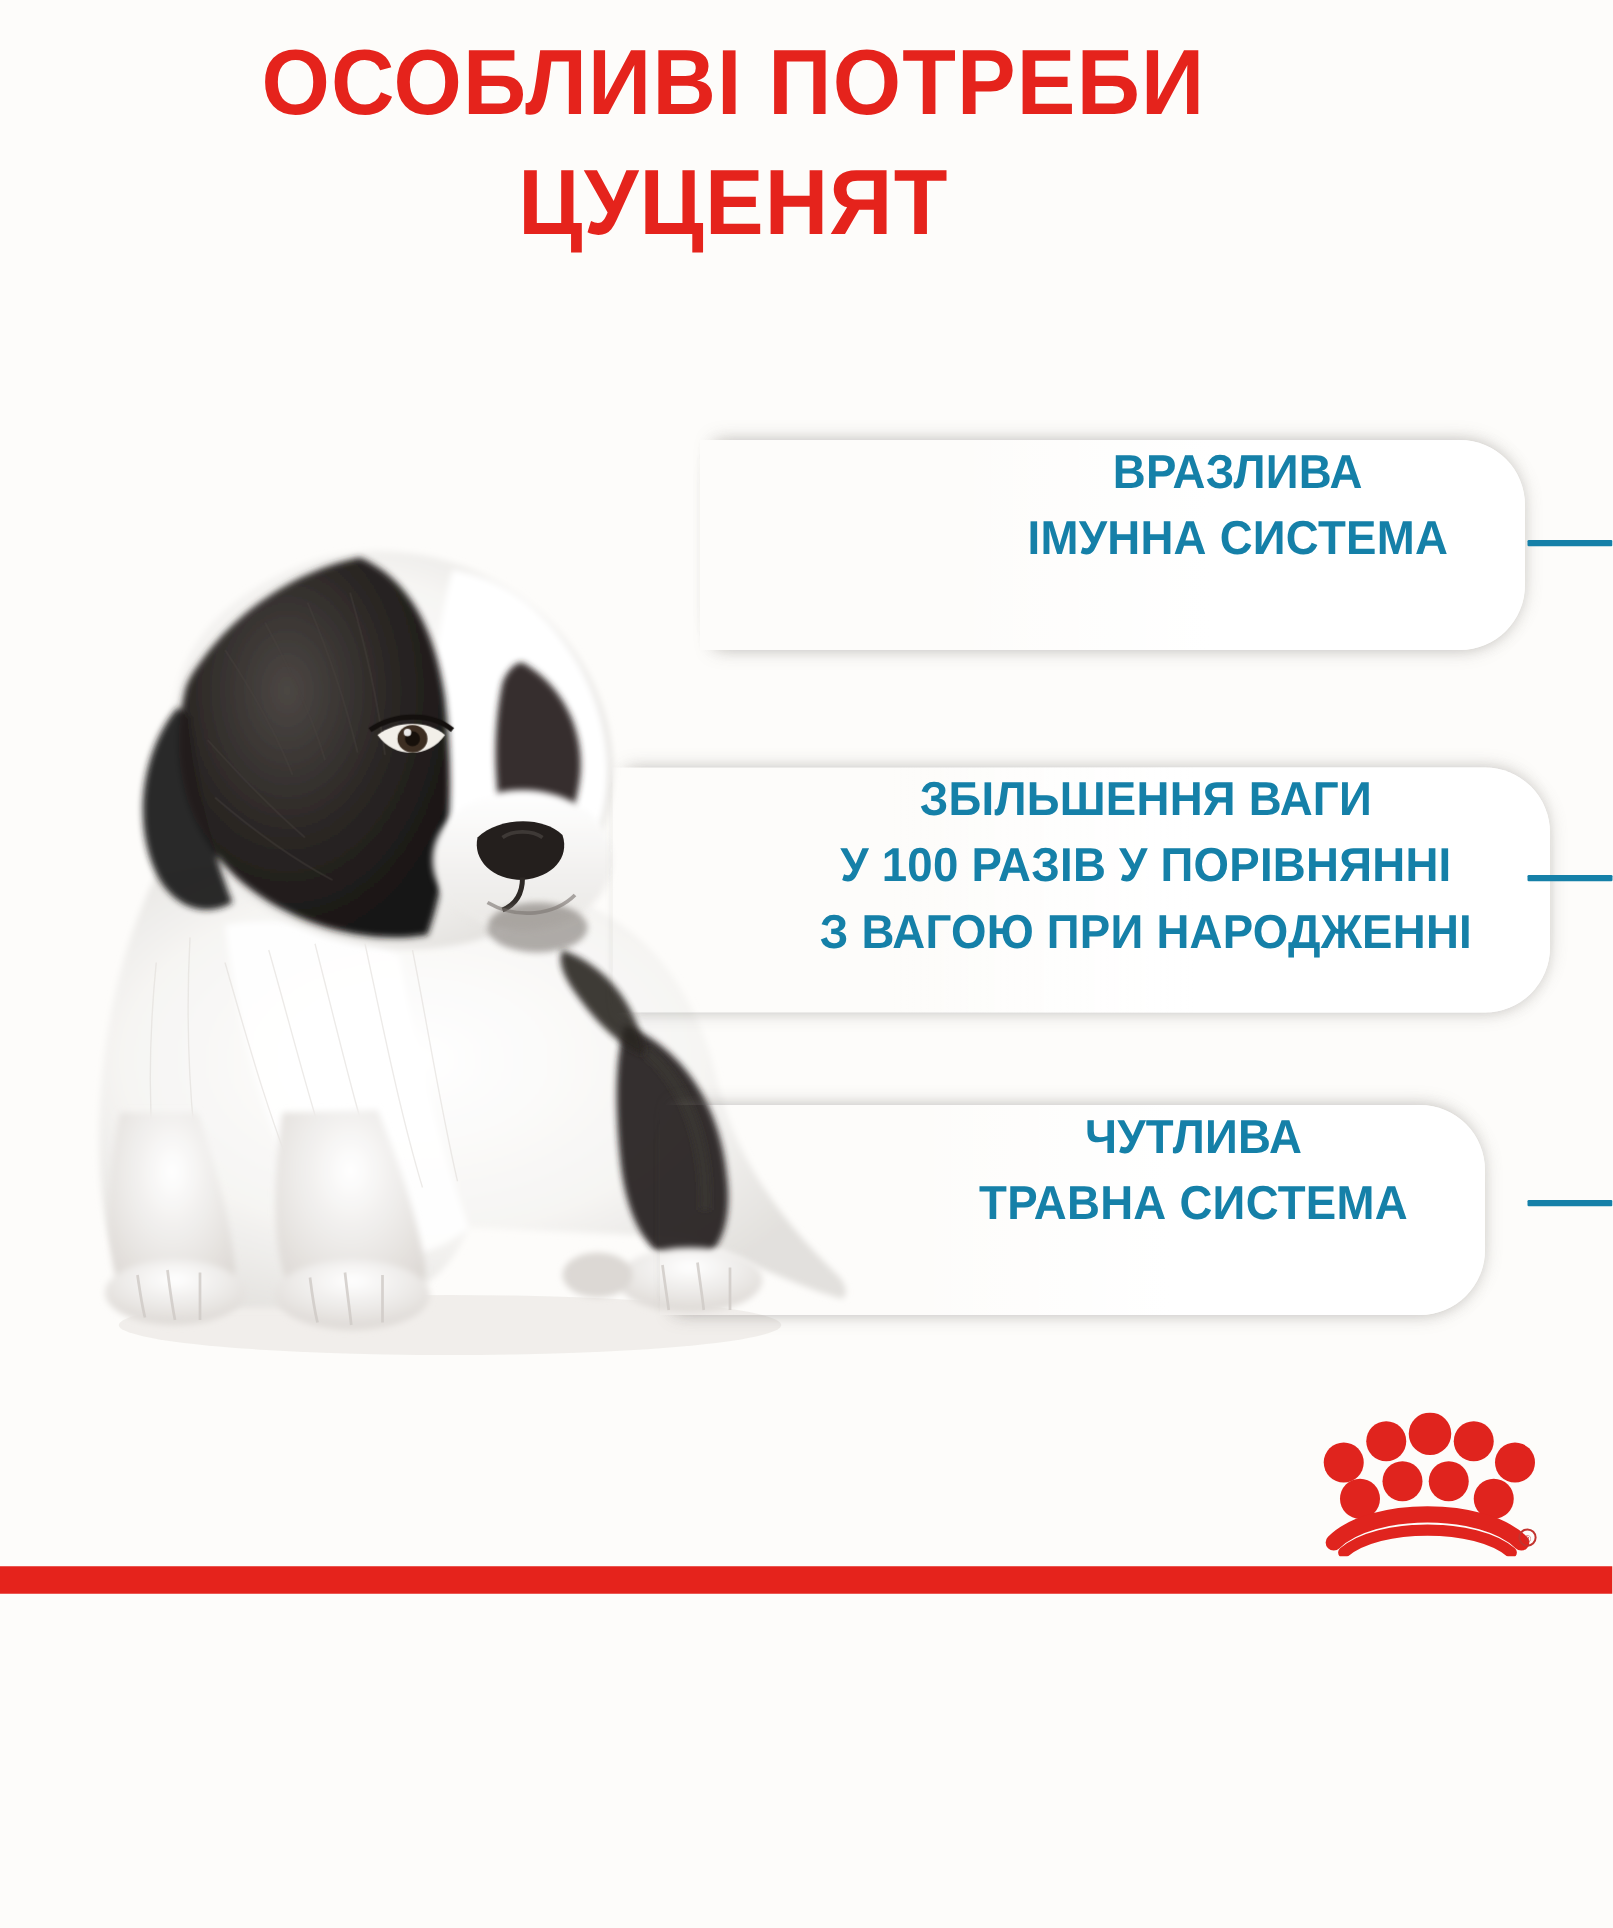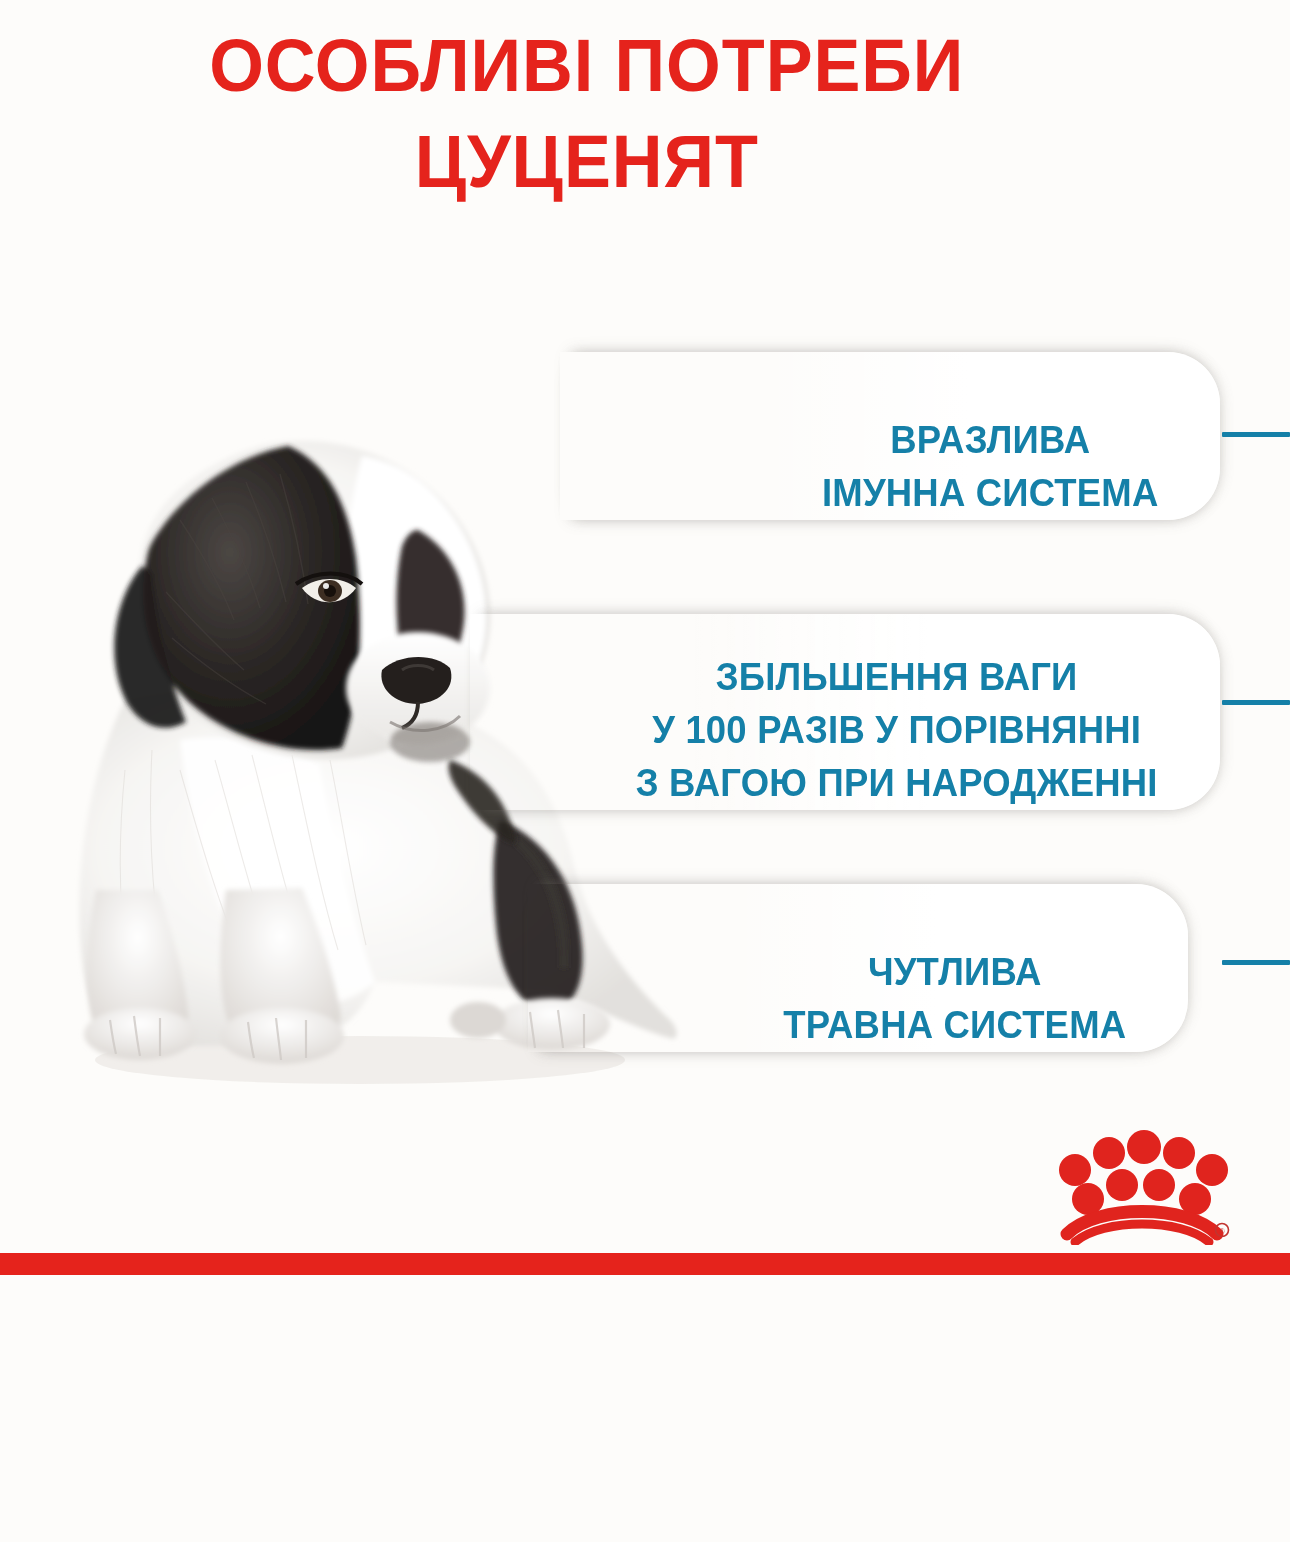--- a/index.html
+++ b/index.html
@@ -51,21 +51,21 @@
   .fact {
     position: absolute;
     height: 168px;
     background: linear-gradient(90deg, rgba(255,255,255,0) 0%, rgba(255,255,255,0.0) 30%, #ffffff 62%, #ffffff 100%);
     border-top-right-radius: 52px;
     border-bottom-right-radius: 52px;
     box-shadow: 6px 0 14px -6px rgba(120,115,110,0.30),
                 0 10px 16px -12px rgba(120,115,110,0.45),
                 0 -10px 16px -12px rgba(120,115,110,0.45);
     display: flex;
-    align-items: flex-end;
+    align-items: flex-start;
     justify-content: flex-end;
     box-sizing: border-box;
     padding-right: 62px;
   }
   .fact-text {
     color: #1580a8;
     font-weight: bold;
     font-size: 37px;
     line-height: 47px;
     text-align: center;
@@ -78,21 +78,21 @@
     position: absolute;
     height: 5px;
     background: #1580a8;
     border-radius: 1px;
   }
 
   #fact-1 { left: 560px; width: 660px; top: 352px; }
   #fact-1 .fact-text { font-size: 38px; line-height: 53px; }
   #line-1 { left: 1222px; top: 432px; width: 68px; }
 
-  #fact-2 { left: 470px; width: 750px; top: 614px; height: 196px; }
+  #fact-2 { left: 490px; width: 750px; top: 614px; height: 196px; }
   #fact-2 .fact-text { font-size: 38px; line-height: 53px; }
   #line-2 { left: 1222px; top: 700px; width: 68px; }
 
   #fact-3 { left: 528px; width: 660px; top: 884px; }
   #fact-3 .fact-text { font-size: 38px; line-height: 53px; }
   #line-3 { left: 1222px; top: 960px; width: 68px; }
 
   
   .logo {
     position: absolute;

